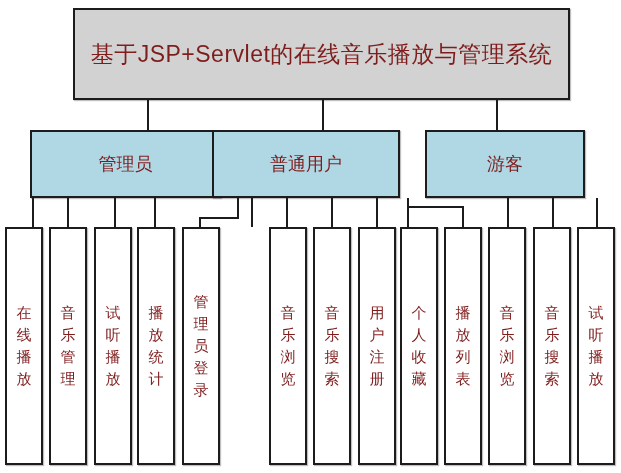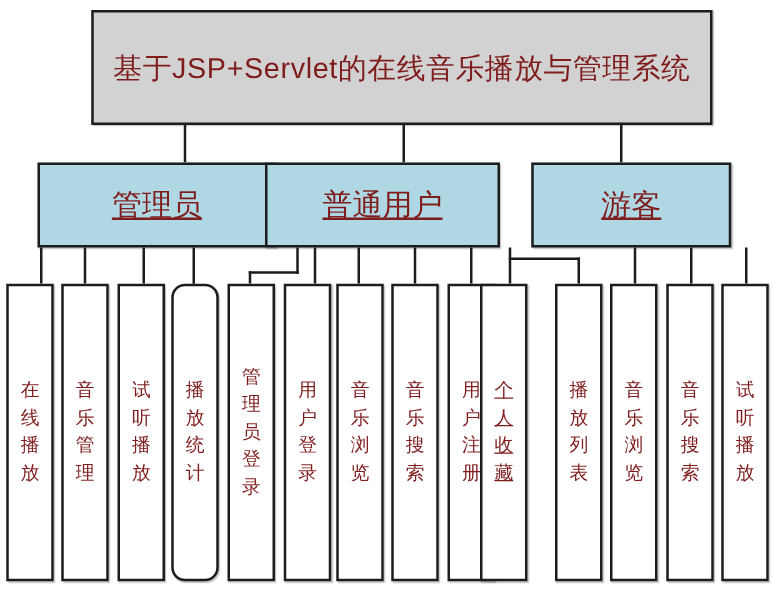--- a/index.html
+++ b/index.html
@@ -25,22 +25,21 @@
   .root {
     left: 73px; top: 8px; width: 497px; height: 92px;
     background: #d2d2d2;
     font-size: 23px;
     letter-spacing: 0.5px;
     white-space: nowrap;
   }
   .role {
     top: 130px; height: 68px;
     background: #afd8e4;
-    font-size: 24px;
-    text-decoration: underline;
+    font-size: 18px;
   }
   .role-admin { left: 30px;  width: 191px; }
   .role-user  { left: 212px; width: 188px; }
   .role-guest { left: 425px; width: 160px; }
   .leaf {
     top: 227px; width: 38px; height: 238px;
     background: #ffffff;
   }
   .leaf .vtext {
     display: block;
@@ -104,39 +103,36 @@
 
   <div class="node leaf" style="left:5px;">
     <span class="vtext">在线播放</span>
   </div>
   <div class="node leaf" style="left:49px;">
     <span class="vtext">音乐管理</span>
   </div>
   <div class="node leaf" style="left:94px;">
     <span class="vtext">试听播放</span>
   </div>
-  <div class="node leaf" style="left:137px;border-radius:11px;">
+  <div class="node leaf" style="left:137px;">
     <span class="vtext">播放统计</span>
   </div>
   <div class="node leaf" style="left:182px;">
     <span class="vtext">管理员登录</span>
-  </div>
-  <div class="node leaf" style="left:227px;">
-    <span class="vtext">用户登录</span>
   </div>
   <div class="node leaf" style="left:269px;">
     <span class="vtext">音乐浏览</span>
   </div>
   <div class="node leaf" style="left:313px;">
     <span class="vtext">音乐搜索</span>
   </div>
   <div class="node leaf" style="left:358px;">
     <span class="vtext">用户注册</span>
   </div>
-  <div class="node leaf" style="left:384px;text-decoration:underline;">
+  <div class="node leaf" style="left:400px;">
     <span class="vtext">个人收藏</span>
   </div>
   <div class="node leaf" style="left:444px;align-items:center;">
     <span class="vtext">播放列表</span>
   </div>
   <div class="node leaf" style="left:488px;">
     <span class="vtext">音乐浏览</span>
   </div>
   <div class="node leaf" style="left:533px;">
     <span class="vtext">音乐搜索</span>

